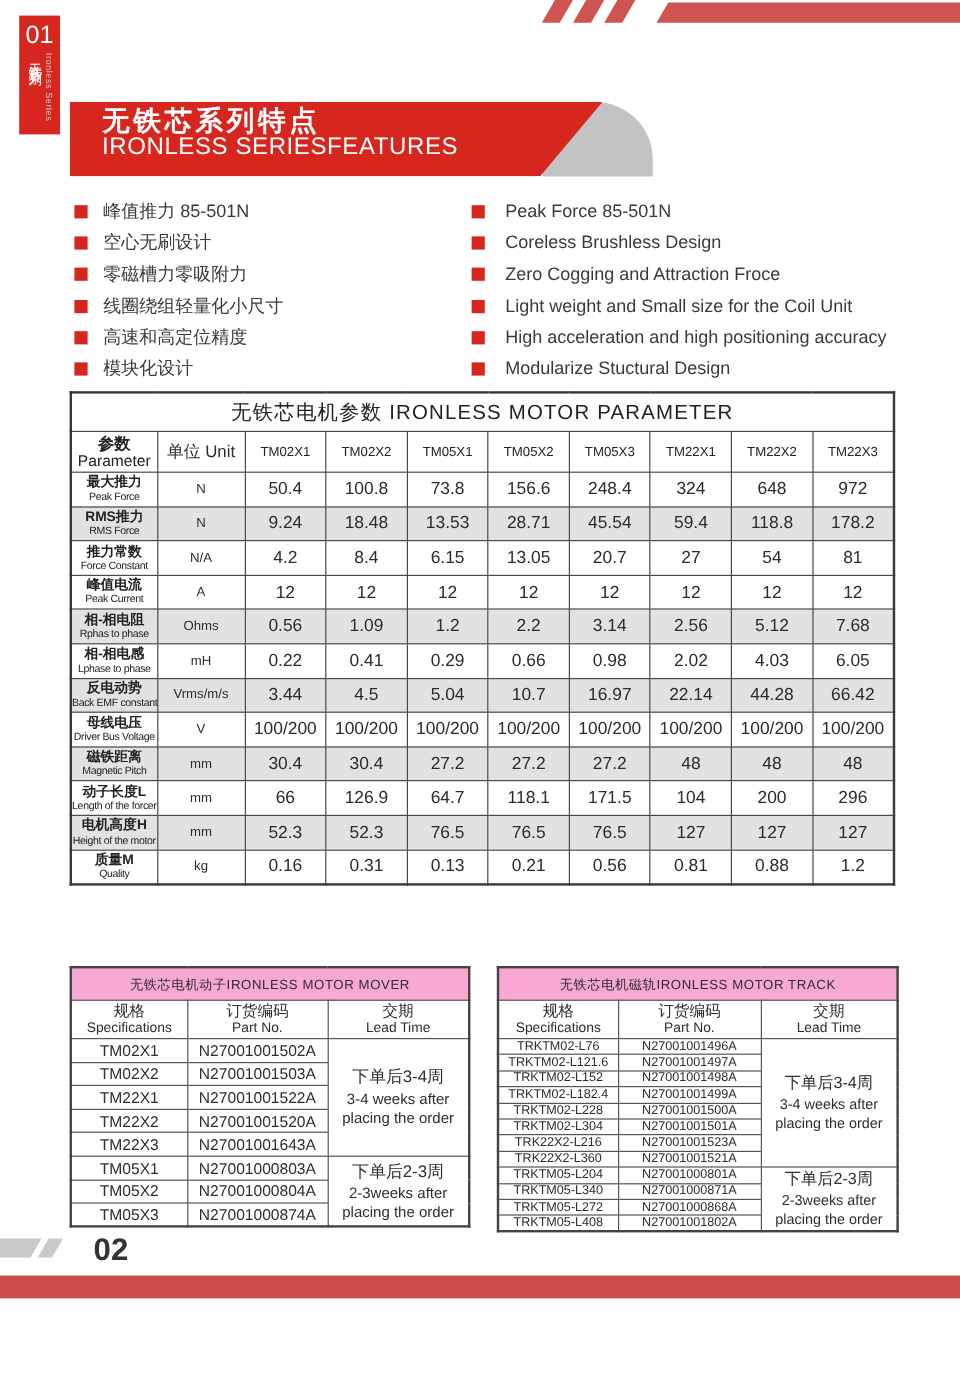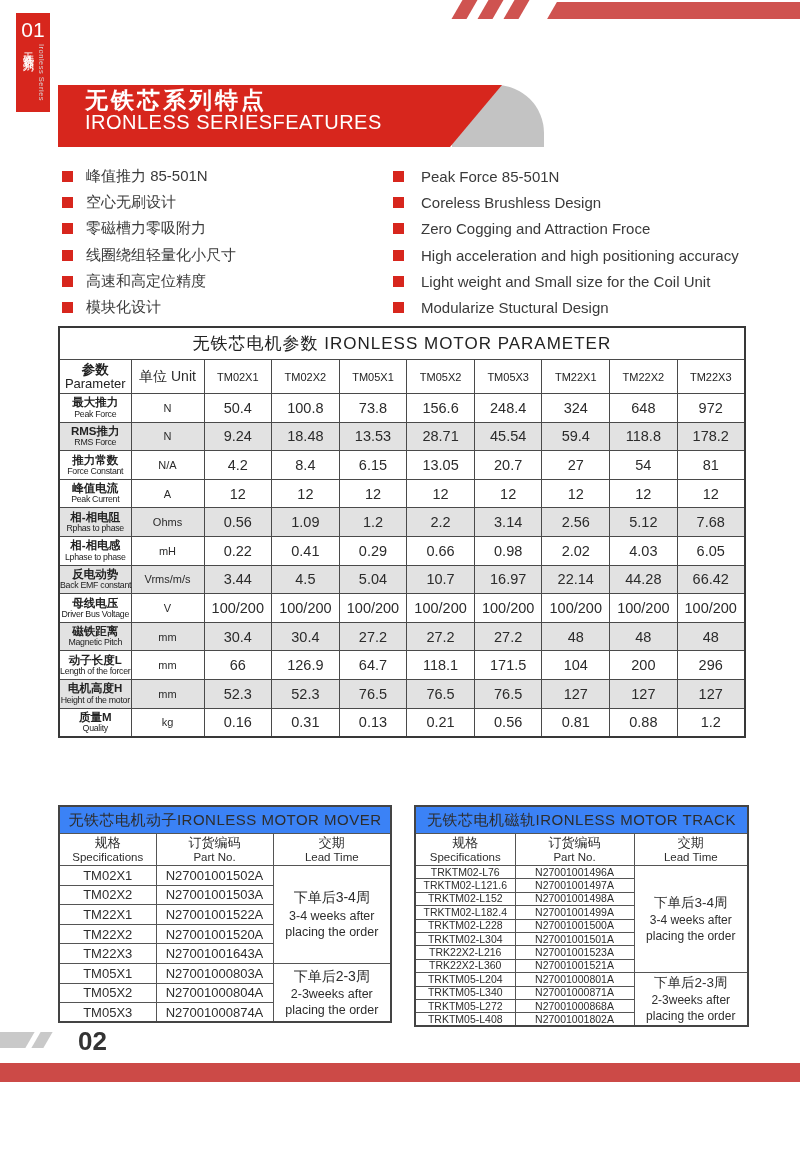--- a/index.html
+++ b/index.html
@@ -50,21 +50,21 @@
   .param-table tbody tr{height:28.6px;}
   .param-table tbody tr.shaded{background:var(--shade,#e2e2e2);}
   .unit-cell{font-size:11px;}
   .val-cell{font-size:14.5px;}
 
   
   .order-table{position:absolute;top:805px;border:2px solid #444;}
   .order-table td,.order-table th{border:1px solid #555;padding:0;text-align:center;vertical-align:middle;font-weight:normal;color:#2d2d2d;}
   #mover-table{left:58px;width:332px;}
   #track-table{left:414px;width:333px;}
-  .ot-title{height:26px;font-size:15px;font-weight:bold;background:#3b82f6;letter-spacing:0.5px;}
+  .ot-title{height:26px;font-size:11px;font-weight:bold;background:#f9a8d4;letter-spacing:0.5px;}
   .ot-head th{height:31px;}
   .h-zh{font-size:13px;line-height:1.2;} .h-en{font-size:11.5px;line-height:1.1;}
   #mover-table tbody tr{height:19.6px;font-size:13px;}
   #track-table tbody tr{height:13.4px;font-size:10.5px;}
   #track-table tbody td{line-height:1.05;}
   .lead-cell{background:#fff;}
   .lead-zh{font-size:14px;line-height:1.4;}
   .lead-en{font-size:12.5px;line-height:1.3;}
   #track-table .lead-zh{font-size:13.5px;}
   #track-table .lead-en{font-size:12px;}
@@ -133,25 +133,25 @@
       <li>
         <span class="bullet"></span>
         <span class="label">Coreless Brushless Design</span>
       </li>
       <li>
         <span class="bullet"></span>
         <span class="label">Zero Cogging and Attraction Froce</span>
       </li>
       <li>
         <span class="bullet"></span>
+        <span class="label">Light weight and Small size for the Coil Unit</span>
+      </li>
+      <li>
+        <span class="bullet"></span>
         <span class="label">High acceleration and high positioning accuracy</span>
-      </li>
-      <li>
-        <span class="bullet"></span>
-        <span class="label">Light weight and Small size for the Coil Unit</span>
       </li>
       <li>
         <span class="bullet"></span>
         <span class="label">Modularize Stuctural Design</span>
       </li>
     </ul>
 
   <table class="param-table">
     <colgroup>
       <col style="width:72px">

